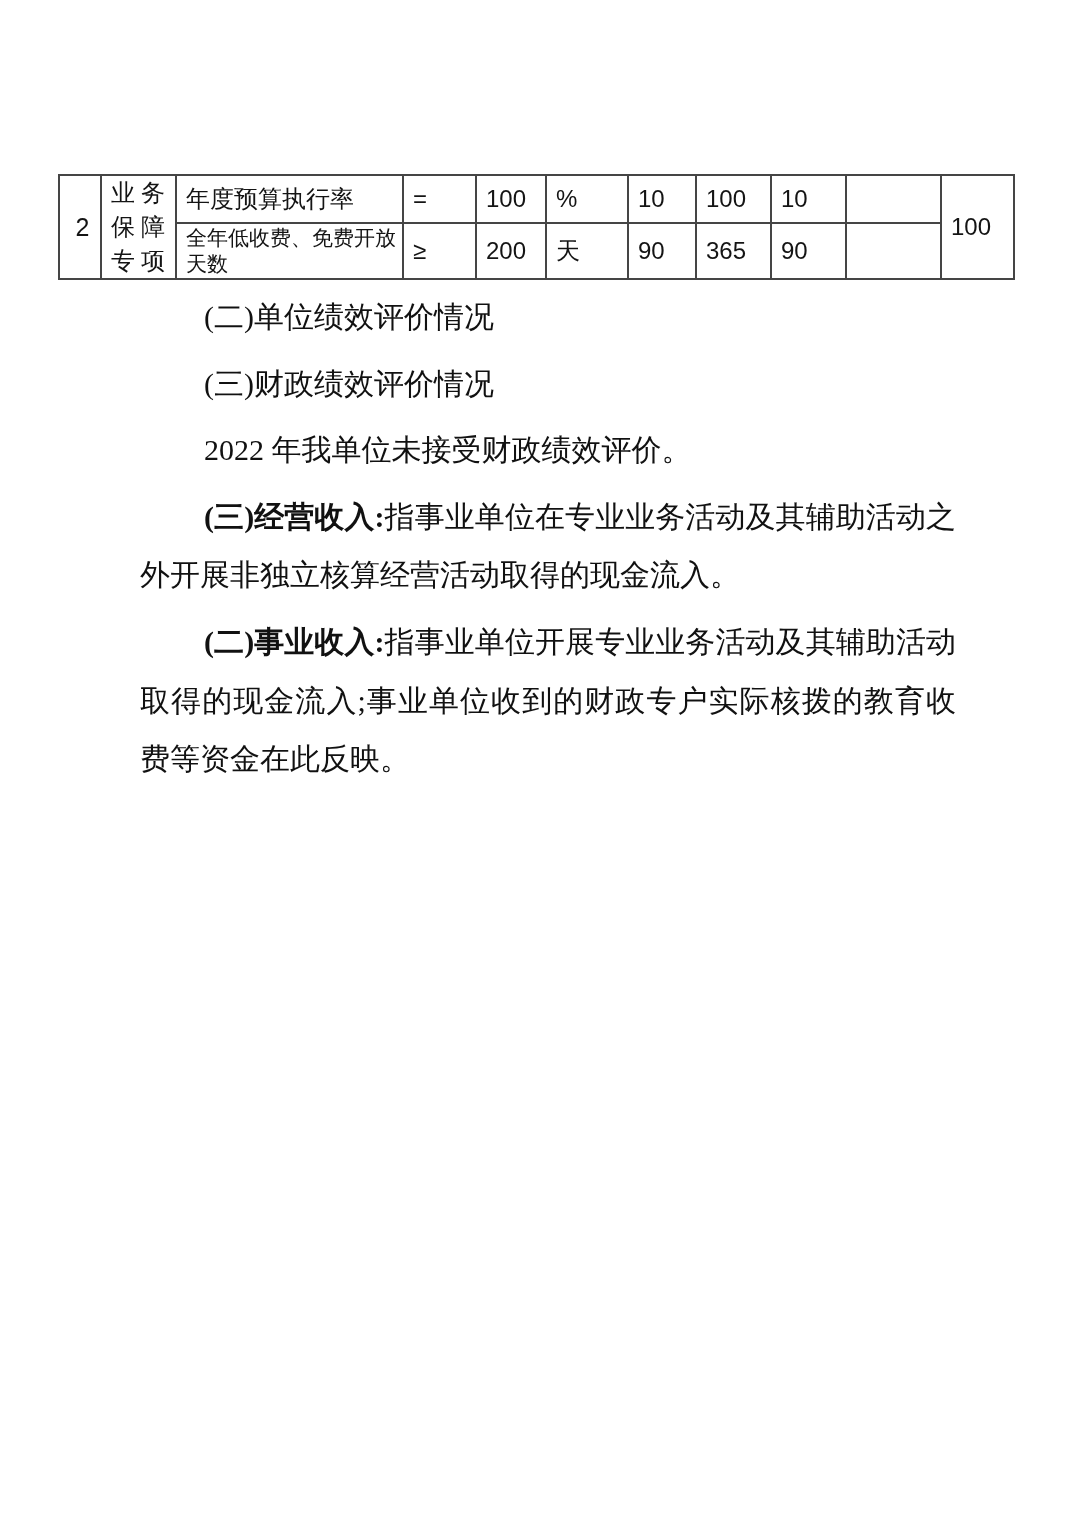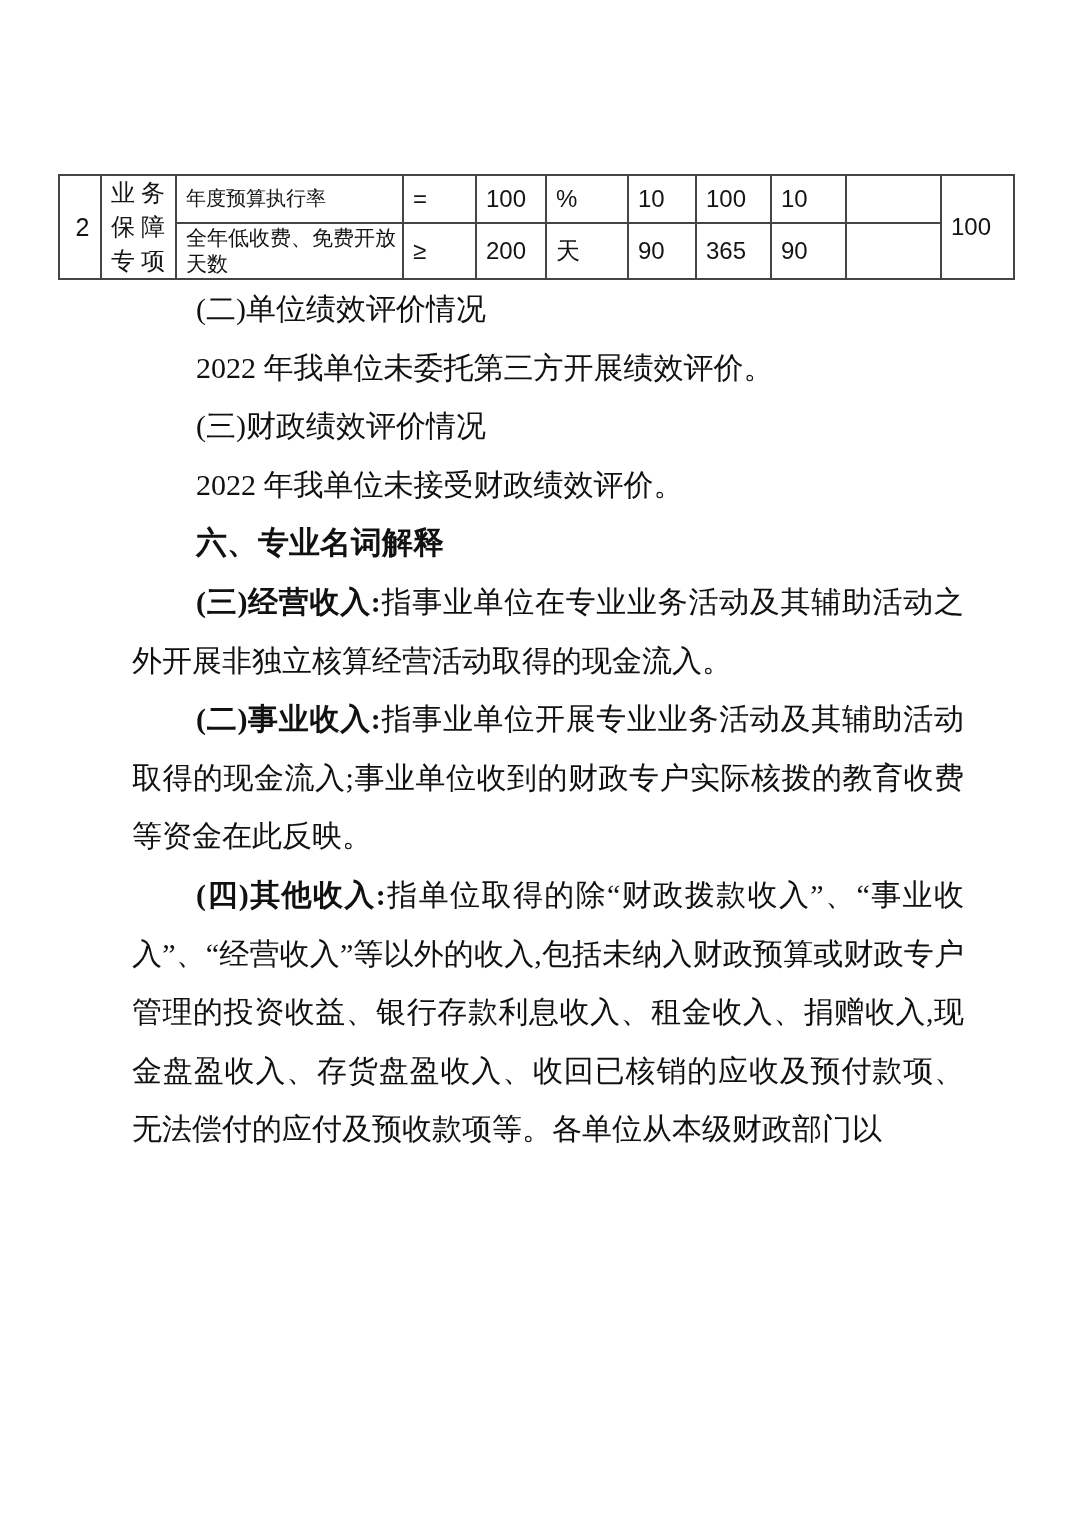--- a/index.html
+++ b/index.html
@@ -31,39 +31,39 @@
   td.c-seq {
     text-align:center; padding:0;
     font-family:"Liberation Sans","DejaVu Sans",sans-serif;
     font-size:25px;
   }
   td.c-proj { padding:0 2px 0 7px; }
   td.c-proj span {
     display:block; line-height:34px;
     font-size:24px; letter-spacing:6px; white-space:nowrap;
   }
-  td.c-ind  { font-size:20px; }
+  td.c-ind  { font-size:24px; }
   td.c-ind2 { padding:0 0 0 9px; }
   td.c-ind2 span {
     display:block; line-height:26px;
     font-size:21px; white-space:nowrap;
   }
   .sans {
     font-family:"Liberation Sans","DejaVu Sans",sans-serif;
     font-size:24px;
   }
   td.c-unit-cjk { font-size:24px; }
 
   
   .content {
     position:absolute; left:132px; top:280px; width:832px;
     font-size:30px; line-height:58.6px;
   }
   .content p {
-    margin:0;
+    margin:8px;
     text-align:justify;
     text-justify:inter-ideograph;
     text-indent:64px;
     word-break:break-all;
   }
   p.heading {
     font-family:"Liberation Sans","DejaVu Sans",sans-serif;
     font-weight:700; font-size:31px;
     text-align:left;
   }
@@ -117,28 +117,23 @@
       <td class="sans">90</td>
       <td class="sans">365</td>
       <td class="sans">90</td>
       <td></td>
     </tr>
   </tbody>
     </table>
 
   <div class="content">
     <p>(二)单位绩效评价情况</p>
-    <p>2022 年我单位未委托第三方开展绩效评价。</p>
     <p>(三)财政绩效评价情况</p>
     <p>2022 年我单位未接受财政绩效评价。</p>
-    <p class="heading">六、专业名词解释</p>
     <p>
       <span class="lead">(三)经营收入:</span><span>指事业单位在专业业务活动及其辅助活动之外开展非独立核算经营活动取得的现金流入。</span>
     </p>
     <p>
       <span class="lead">(二)事业收入:</span><span>指事业单位开展专业业务活动及其辅助活动取得的现金流入;事业单位收到的财政专户实际核拨的教育收费等资金在此反映。</span>
     </p>
-    <p>
-      <span class="lead">(四)其他收入:</span><span>指单位取得的除“财政拨款收入”、“事业收入”、“经营收入”等以外的收入,包括未纳入财政预算或财政专户管理的投资收益、银行存款利息收入、租金收入、捐赠收入,现金盘盈收入、存货盘盈收入、收回已核销的应收及预付款项、无法偿付的应付及预收款项等。各单位从本级财政部门以</span>
-    </p>
   </div>
 
 </div>
 
 </body></html>

